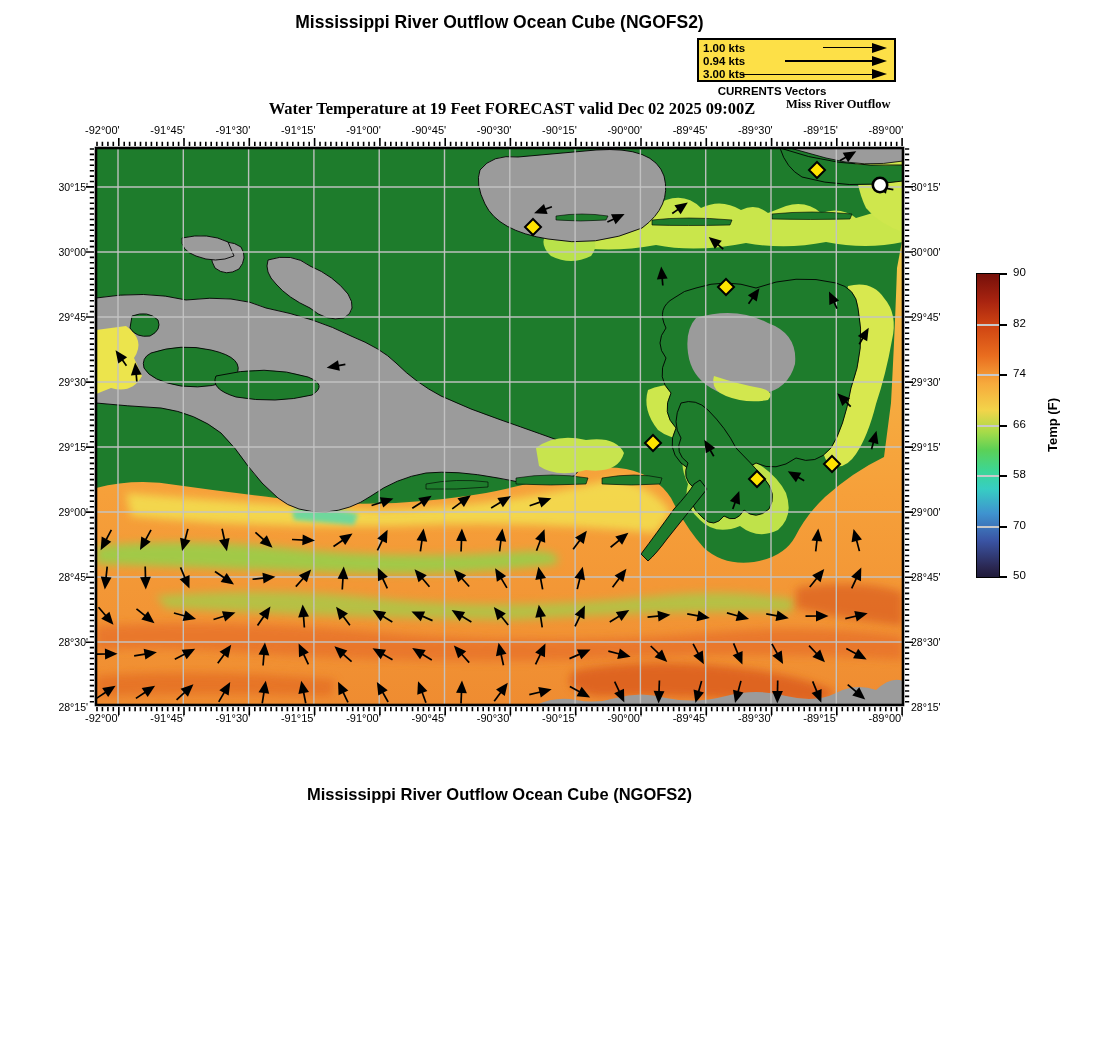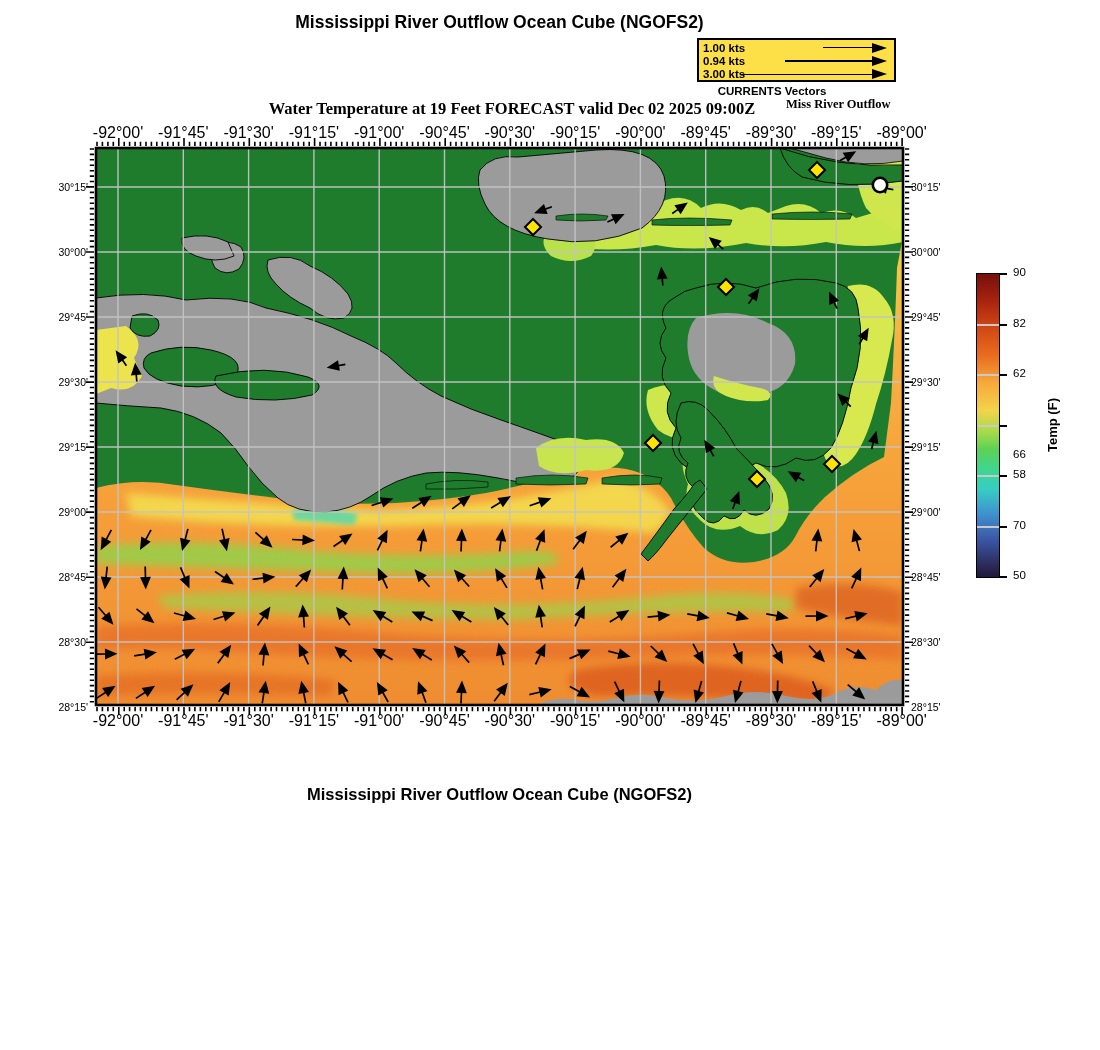--- a/index.html
+++ b/index.html
@@ -25,21 +25,21 @@
   #vector-box{left:697px;top:38px;width:199px;height:44px;border:2.2px solid #000;background:#fde047;
               padding:1px 4px;box-sizing:border-box;}
   .vrow{position:relative;height:13.4px;display:flex;align-items:center;}
   .vlabel{font-size:11.5px;font-weight:bold;white-space:nowrap;}
   .varrow{position:absolute;right:3px;top:50%;transform:translateY(-50%);display:flex;align-items:center;}
   .vline{height:1.6px;background:#000;}
   .vhead{width:0;height:0;border-left:15px solid #000;border-top:5.5px solid transparent;
          border-bottom:5.5px solid transparent;}
   #vector-caption{left:672px;top:85px;width:200px;text-align:center;font-size:11.5px;font-weight:bold;}
   
-  .tickx{position:absolute;width:66px;text-align:center;font-size:16px;}
+  .tickx{position:absolute;width:66px;text-align:left;font-size:11px;}
   .ticky-l{position:absolute;width:60px;text-align:right;font-size:10.5px;}
   .ticky-r{position:absolute;width:60px;text-align:left;font-size:10.5px;}
   
   #map-svg{left:96px;top:148px;overflow:visible;}
   
   #colorbar{left:976px;top:273px;width:22px;height:303px;border:1.6px solid #000;
     background:linear-gradient(to bottom,
       #76100a 0%, #a82410 9%, #cf4412 17%, #e96d1f 27%, #f7a93c 36%,
       #f2d44a 45%, #a8db49 52%, #5cd156 58%, #3cd695 65%, #37cdc3 71%,
       #3f93cf 79%, #3a54a4 88%, #2a2650 97%, #1f1b3a 100%);}
@@ -730,23 +730,23 @@
       <div class="cb-line" style="top: 151px;"></div>
       <div class="cb-line" style="top: 201px;"></div>
       <div class="cb-line" style="top: 252px;"></div>
     </div>
   <div id="colorbar-ticks">
       <div class="abs cb-tick" style="top: 273px;"></div>
       <div class="abs cb-label" style="top: 266px;">90</div>
       <div class="abs cb-tick" style="top: 324px;"></div>
       <div class="abs cb-label" style="top: 317px;">82</div>
       <div class="abs cb-tick" style="top: 374px;"></div>
-      <div class="abs cb-label" style="top: 367px;">62</div>
+      <div class="abs cb-label" style="top: 367px;">74</div>
       <div class="abs cb-tick" style="top: 425px;"></div>
-      <div class="abs cb-label" style="top: 418px; margin-top: 30px;">66</div>
+      <div class="abs cb-label" style="top: 418px;">66</div>
       <div class="abs cb-tick" style="top: 475px;"></div>
       <div class="abs cb-label" style="top: 468px;">58</div>
       <div class="abs cb-tick" style="top: 526px;"></div>
       <div class="abs cb-label" style="top: 519px;">70</div>
       <div class="abs cb-tick" style="top: 576px;"></div>
       <div class="abs cb-label" style="top: 569px;">50</div>
     </div>
   <div class="abs" id="cb-title">Temp (F)</div>
 </div>
 

